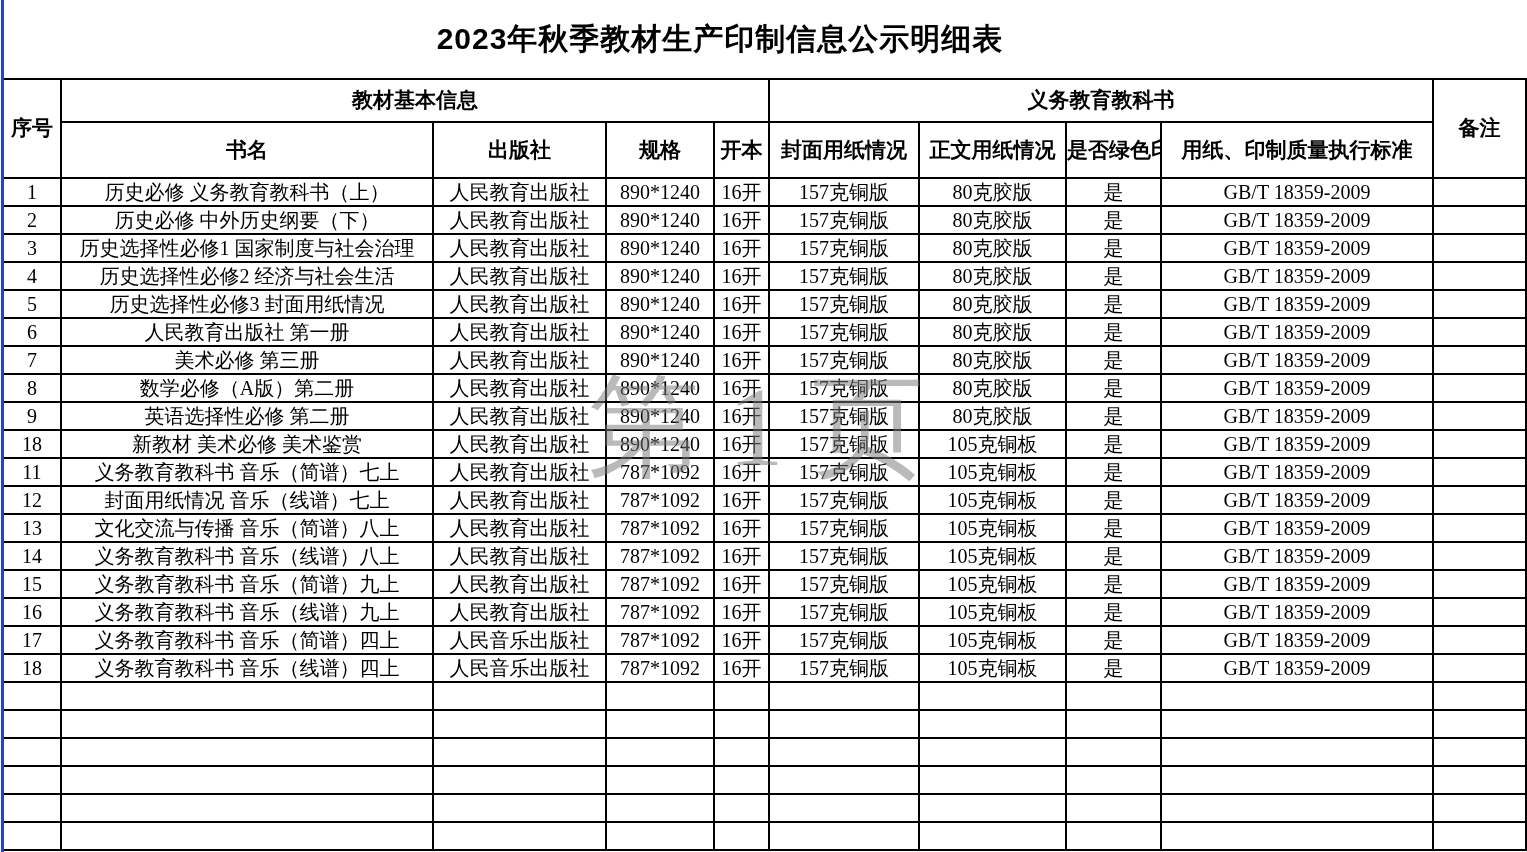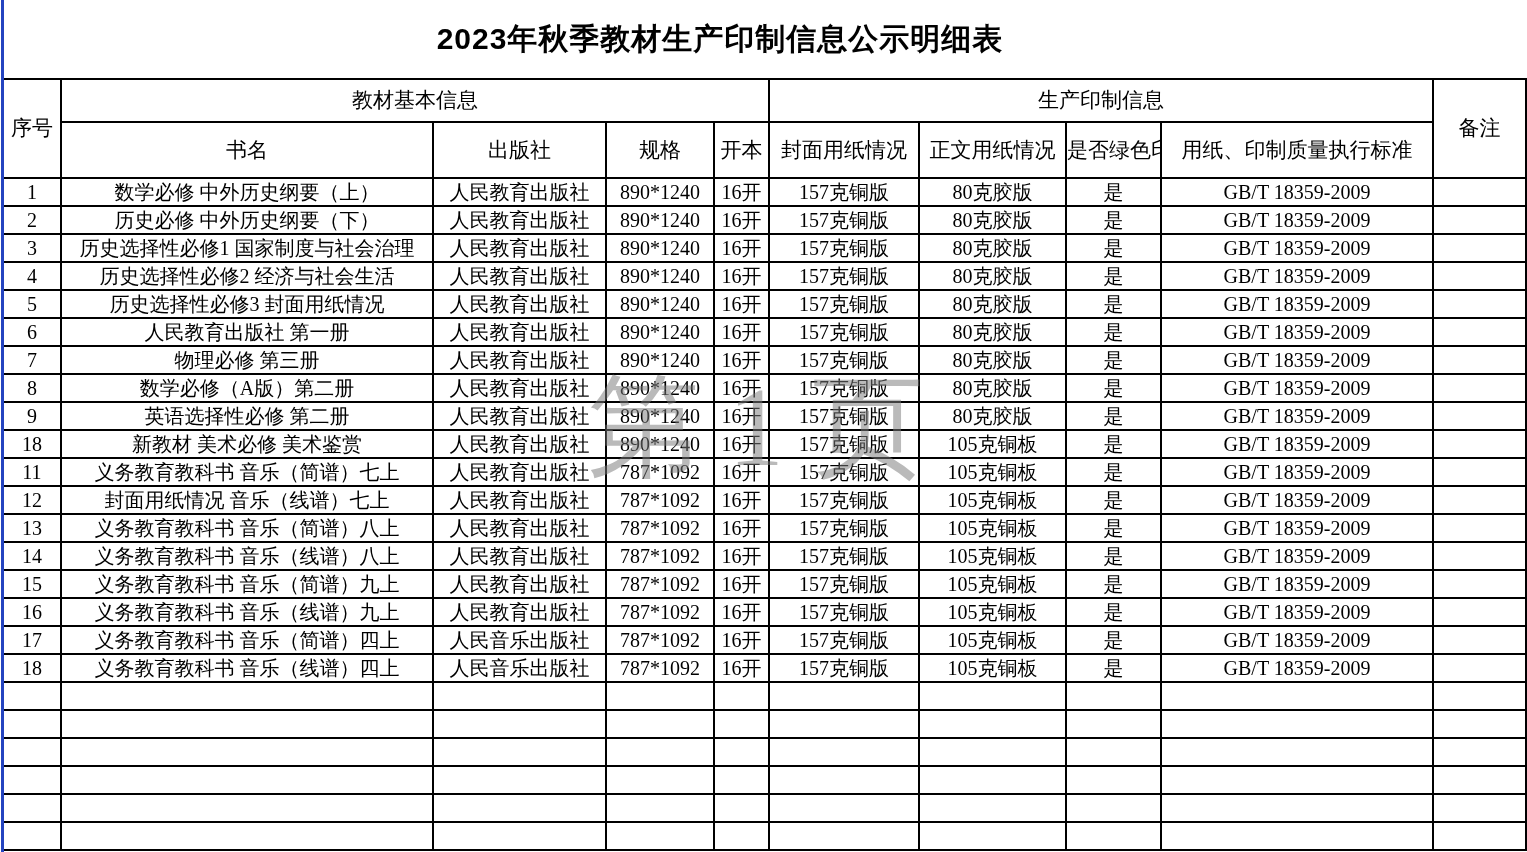--- a/index.html
+++ b/index.html
@@ -29,21 +29,21 @@
     border-collapse: collapse; table-layout: fixed;
     width: 1523px;
   }
   table.main th, table.main td {
     border: 2px solid #000;
     text-align: center; vertical-align: middle;
     font-size: 20px; line-height: 1.15;
     overflow: hidden; white-space: nowrap;
     padding: 0;
   }
-  table.main th { font-weight: normal; font-size: 21px; }
+  table.main th { font-weight: bold; font-size: 21px; }
   th.wrapcell { white-space: normal; padding: 0 6px; }
   tr.h1 { height: 43px; }
   tr.h2 { height: 56px; }
   tr.datarow { height: 28px; }
   tr.emptyrow { height: 28px; }
   td.al { text-align: left; padding-left: 6px; }
 
   .watermark {
     position: absolute; left: 588px; top: 352px;
     z-index: 4; pointer-events: none;
@@ -70,38 +70,38 @@
       <col style="width:150px">
       <col style="width:147px">
       <col style="width:95px">
       <col style="width:272px">
       <col style="width:93px">
     </colgroup>
     <thead>
       <tr class="h1">
         <th rowspan="2">序号</th>
         <th colspan="4">教材基本信息</th>
-        <th colspan="4">生产印制信息</th>
+        <th colspan="4">义务教育教科书</th>
         <th rowspan="2">备注</th>
       </tr>
       <tr class="h2">
         <th>书名</th>
         <th>出版社</th>
         <th>规格</th>
         <th>开本</th>
         <th>封面用纸情况</th>
         <th>正文用纸情况</th>
         <th class="wrapcell">是否绿色印刷</th>
         <th>用纸、印制质量执行标准</th>
       </tr>
     </thead>
     <tbody id="table-body">
         <tr class="datarow">
           <td>1</td>
-          <td class="al">数学必修 中外历史纲要（上）</td>
+          <td class="al">历史必修 义务教育教科书（上）</td>
           <td>人民教育出版社</td>
           <td>890*1240</td>
           <td>16开</td>
           <td>157克铜版</td>
           <td>80克胶版</td>
           <td>是</td>
           <td>GB/T 18359-2009</td>
           <td></td>
         </tr>
         <tr class="datarow">
@@ -159,21 +159,21 @@
           <td>890*1240</td>
           <td>16开</td>
           <td>157克铜版</td>
           <td>80克胶版</td>
           <td>是</td>
           <td>GB/T 18359-2009</td>
           <td></td>
         </tr>
         <tr class="datarow">
           <td>7</td>
-          <td class="al">物理必修 第三册</td>
+          <td class="al">美术必修 第三册</td>
           <td>人民教育出版社</td>
           <td>890*1240</td>
           <td>16开</td>
           <td>157克铜版</td>
           <td>80克胶版</td>
           <td>是</td>
           <td>GB/T 18359-2009</td>
           <td></td>
         </tr>
         <tr class="datarow">
@@ -231,21 +231,21 @@
           <td>787*1092</td>
           <td>16开</td>
           <td>157克铜版</td>
           <td>105克铜板</td>
           <td>是</td>
           <td>GB/T 18359-2009</td>
           <td></td>
         </tr>
         <tr class="datarow">
           <td>13</td>
-          <td class="al">义务教育教科书 音乐（简谱）八上</td>
+          <td class="al">文化交流与传播 音乐（简谱）八上</td>
           <td>人民教育出版社</td>
           <td>787*1092</td>
           <td>16开</td>
           <td>157克铜版</td>
           <td>105克铜板</td>
           <td>是</td>
           <td>GB/T 18359-2009</td>
           <td></td>
         </tr>
         <tr class="datarow">

